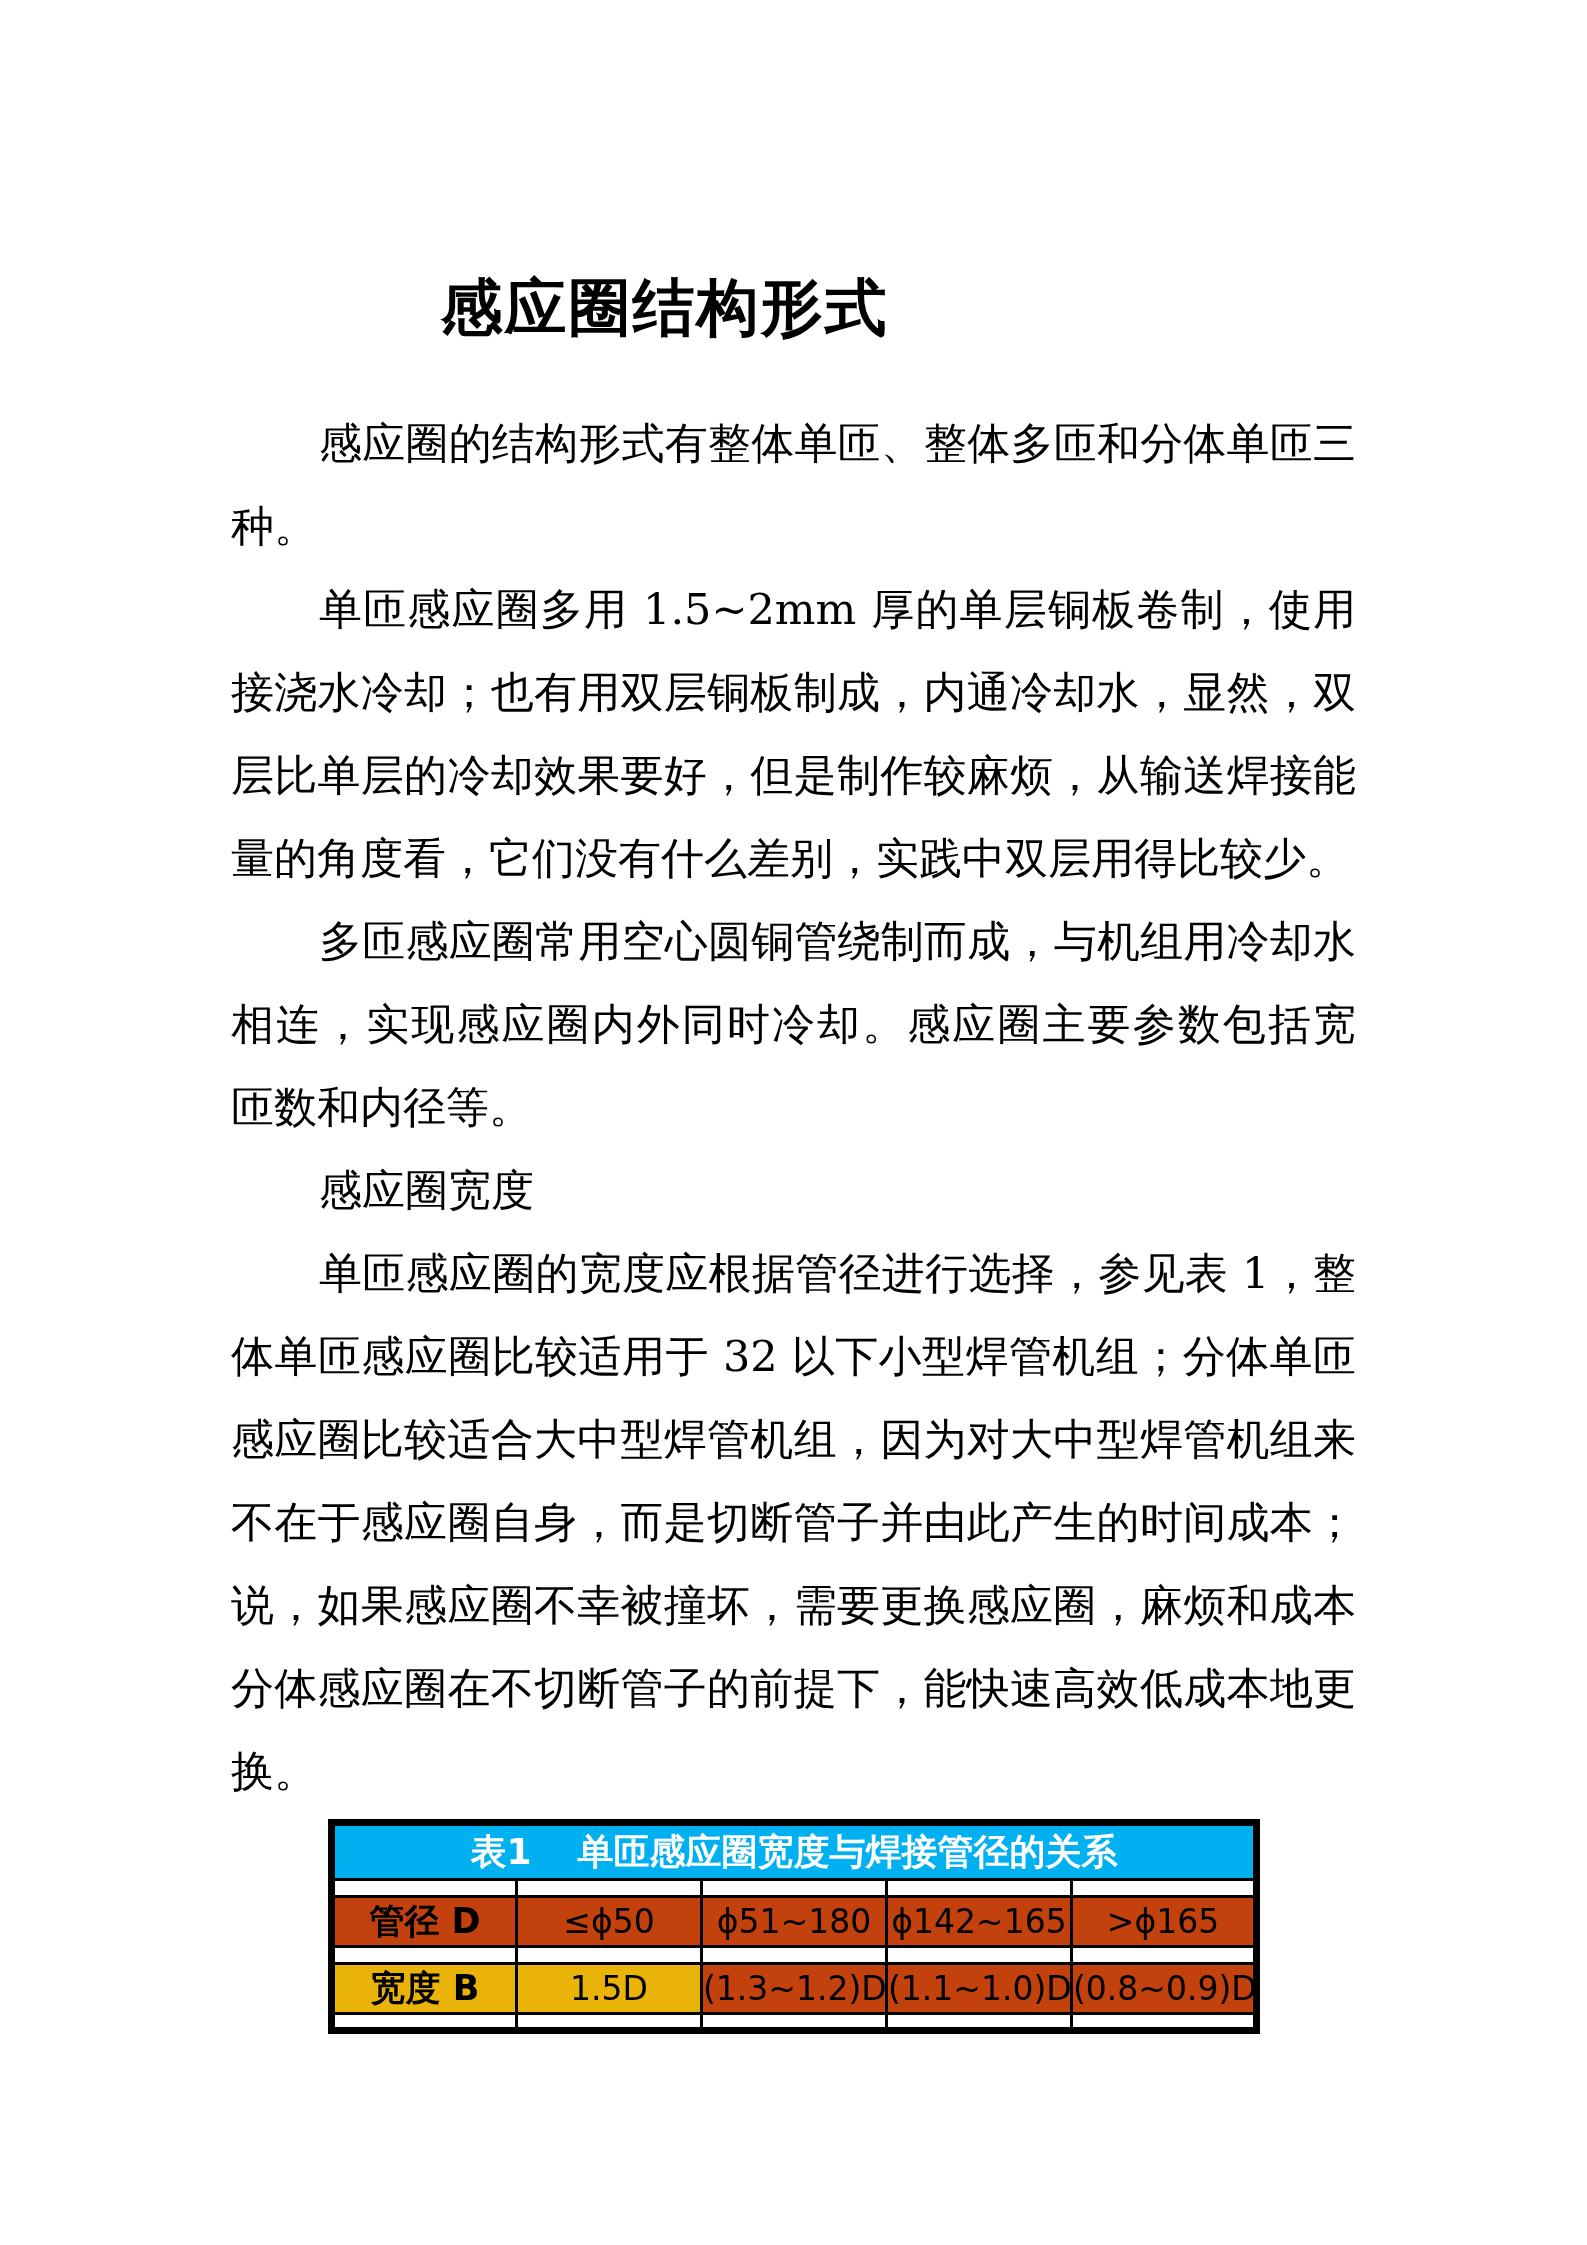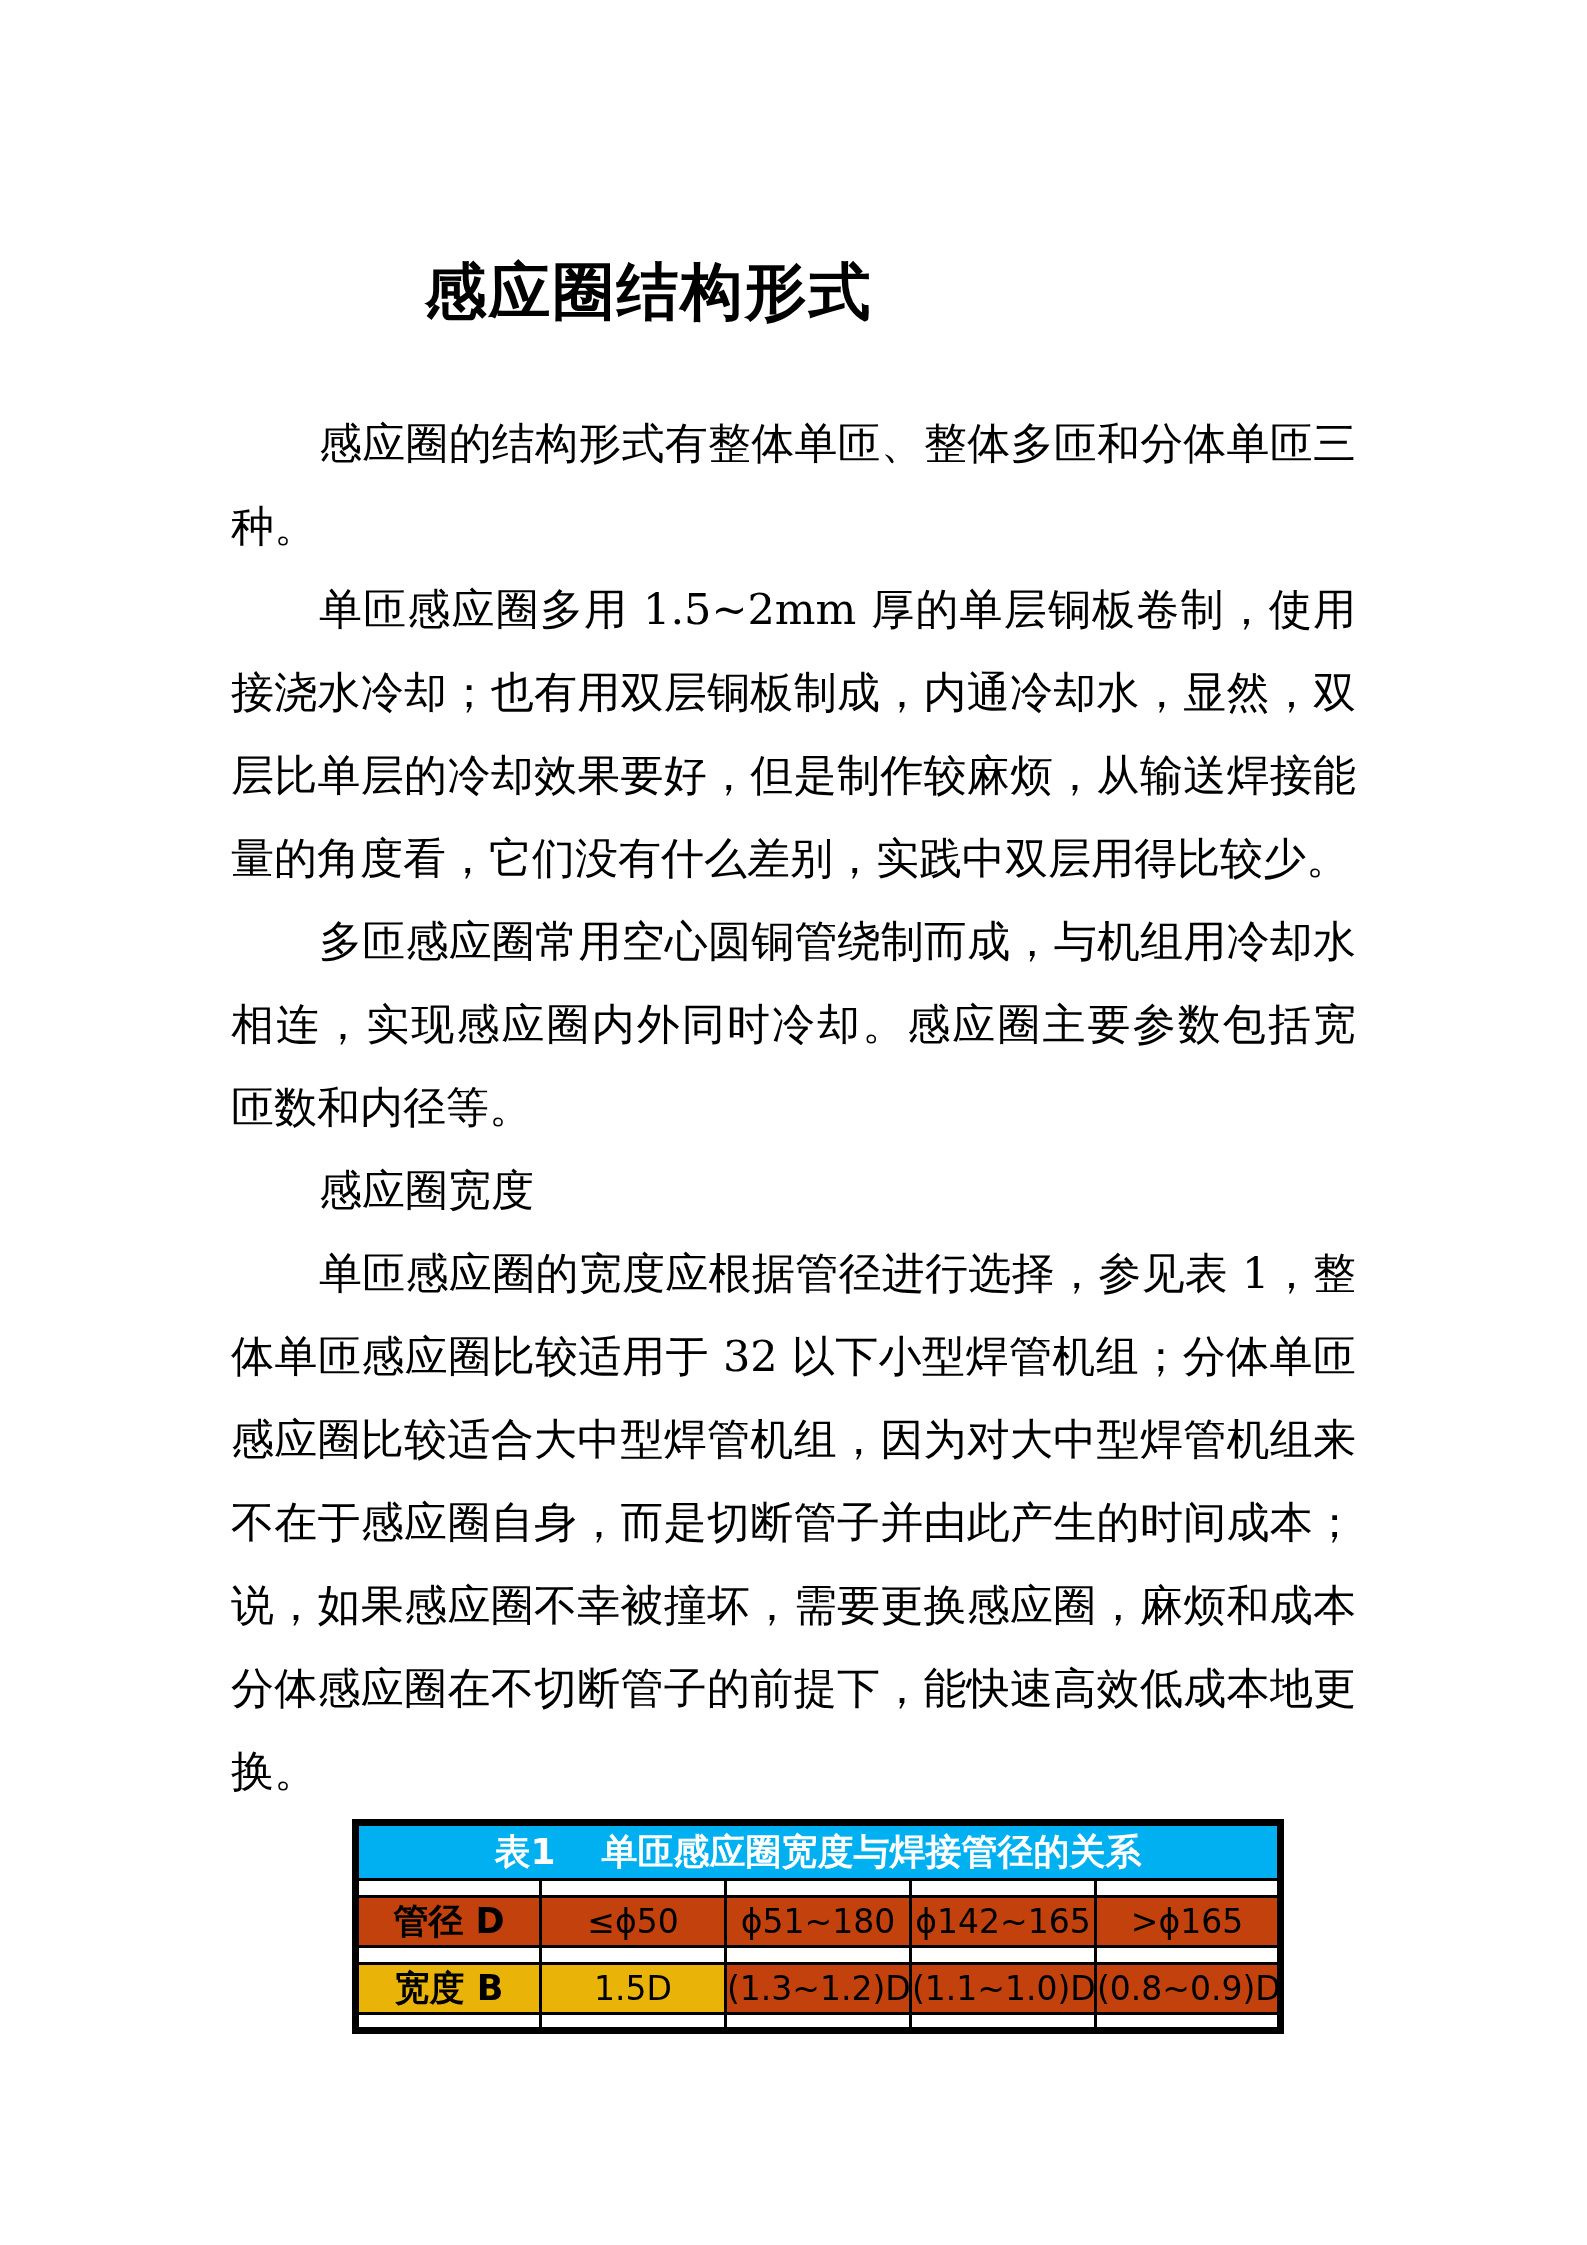--- a/index.html
+++ b/index.html
@@ -4,34 +4,34 @@
 <style>
   html,body{margin:0;padding:0}
   body{
     width:1587px;height:2245px;
     background:#ffffff;color:#000000;
     position:relative;overflow:hidden;
     font-family:"DejaVu Serif","Liberation Serif",serif;
   }
   .doc-title{
     position:absolute;top:250px;left:0;width:1297px;
-    margin:0;text-align:center;
+    margin:16px;text-align:center;
     font-size:62px;font-weight:bold;letter-spacing:2px;
     font-family:"DejaVu Serif","Liberation Serif",serif;
   }
   .body-text{
     position:absolute;top:402px;left:231px;width:1125px;
     font-size:43px;line-height:83px;
   }
   .line{height:83px;overflow:hidden}
   .line.j{text-align:justify;text-align-last:justify}
   .line.indent{text-indent:88px}
   .line.heading{font-weight:normal}
   .tbl-wrap{
-    position:absolute;top:1819px;left:328px;width:932px;margin-left:24px;
+    position:absolute;top:1819px;left:328px;width:932px;
   }
   table.data-table{
     width:100%;border-collapse:collapse;table-layout:fixed;
     border:7px solid #000;
     font-family:"DejaVu Sans","Liberation Sans",sans-serif;
   }
   table.data-table td{
     border:3px solid #000;text-align:center;vertical-align:middle;padding:0;
   }
   tr.t-head td{

